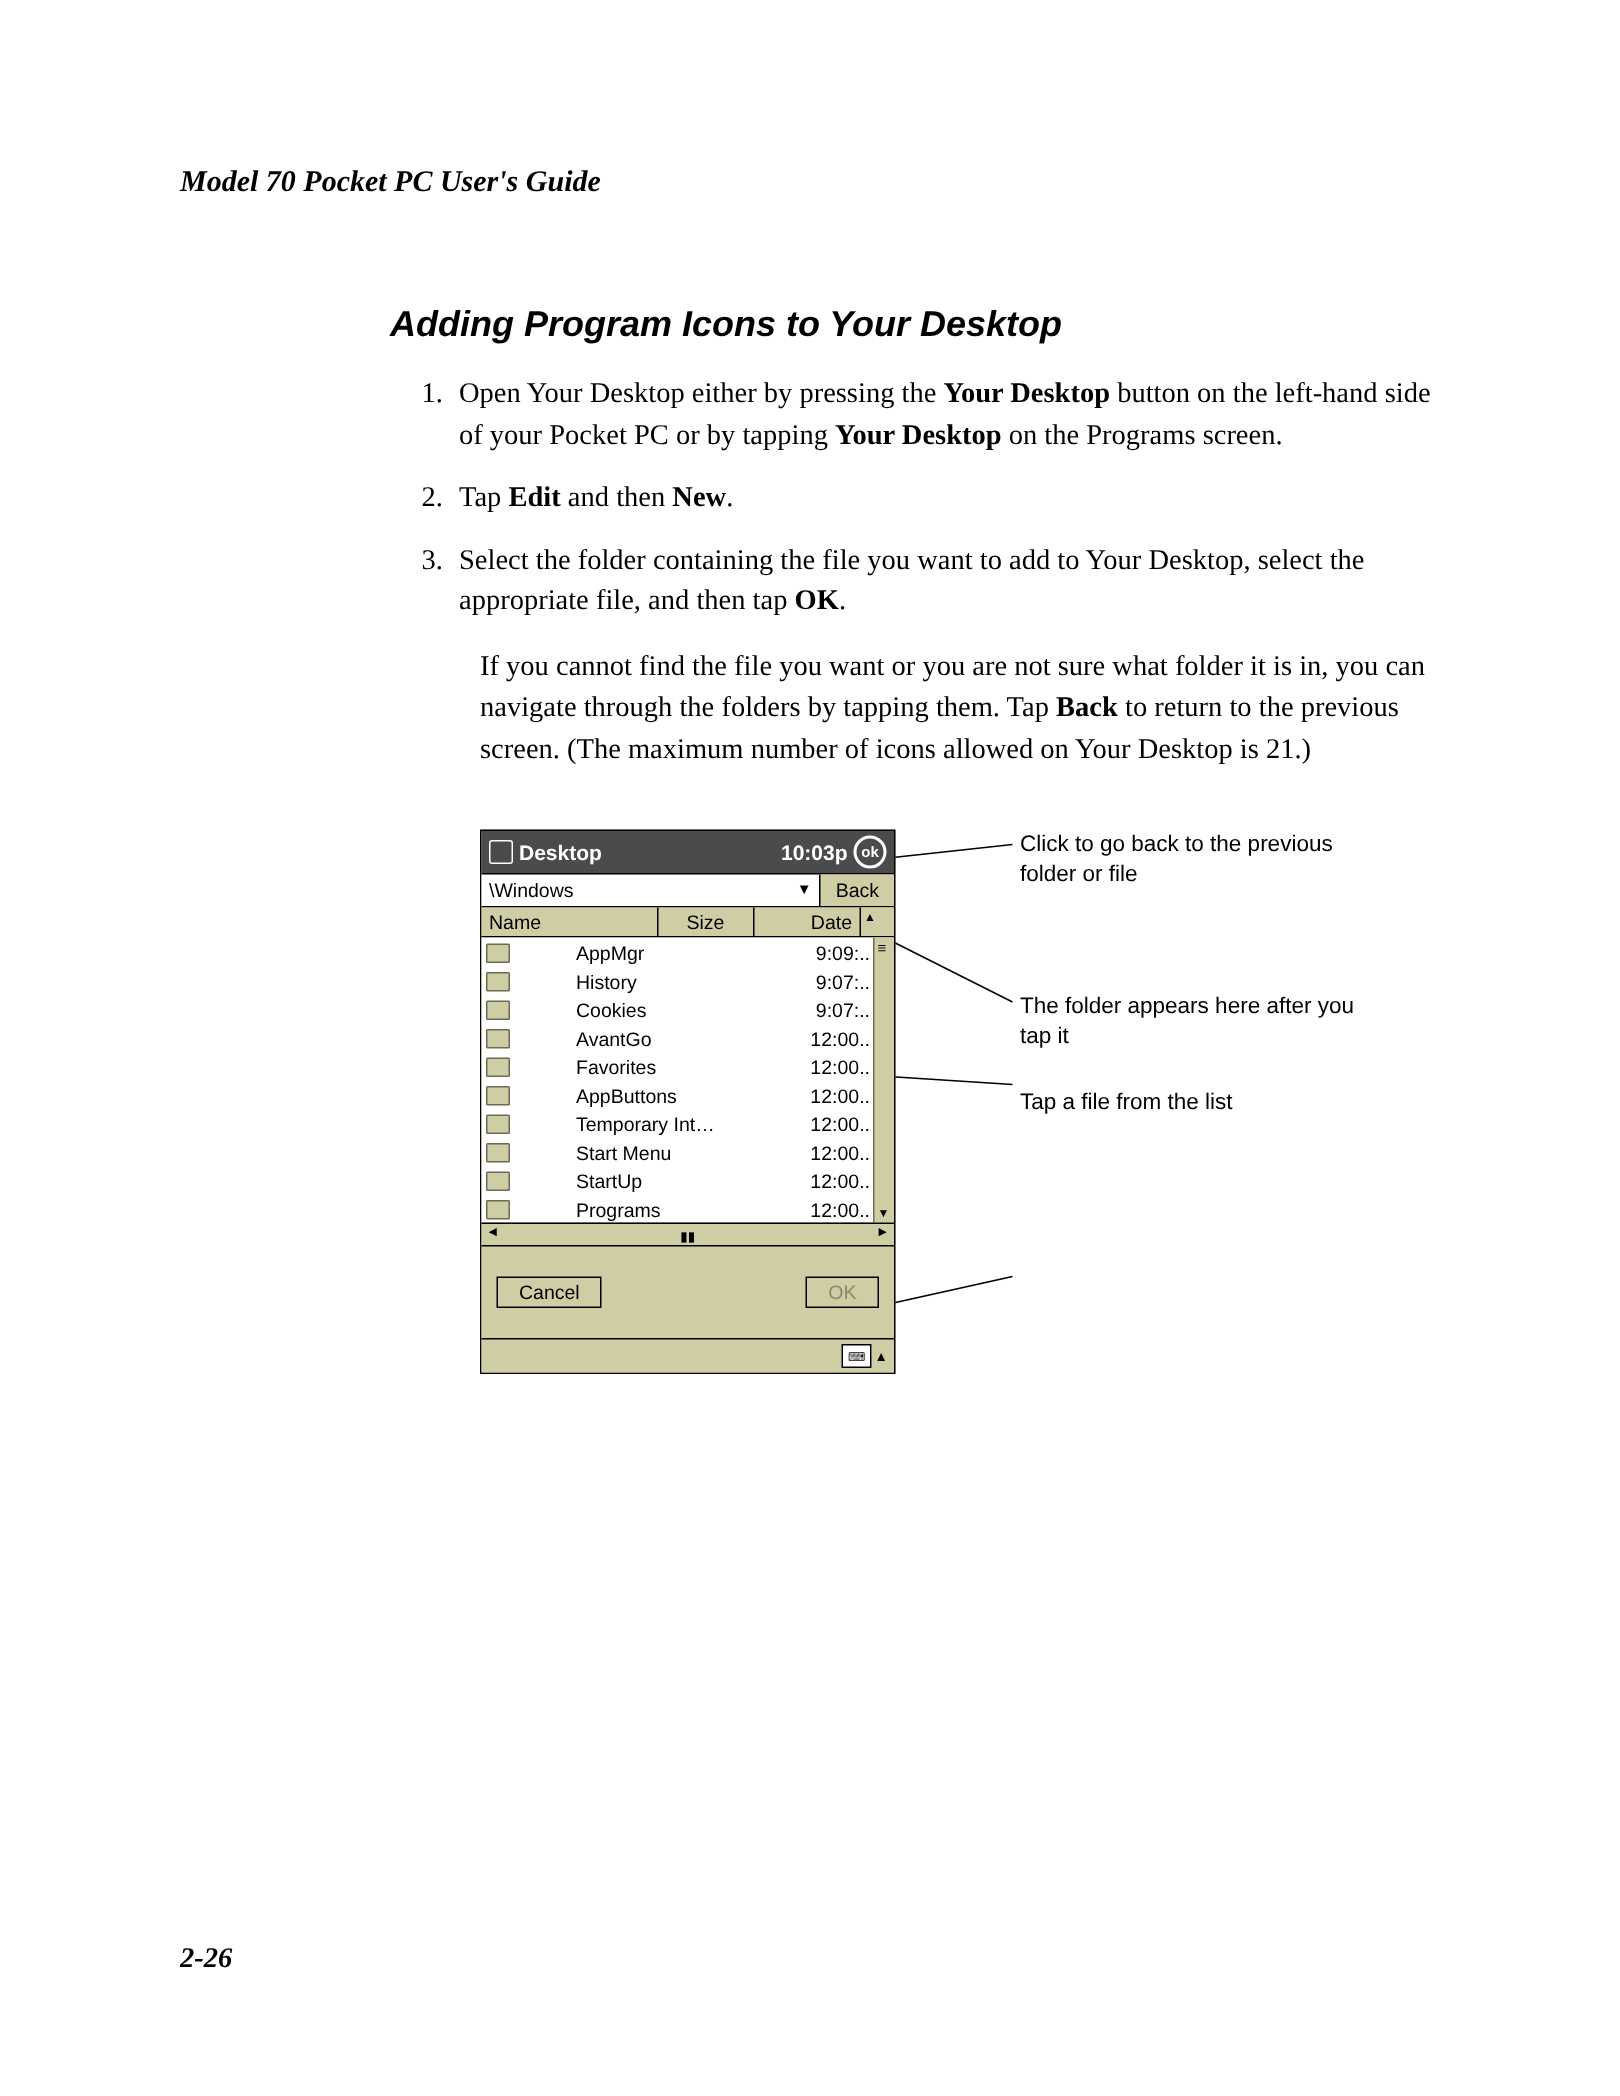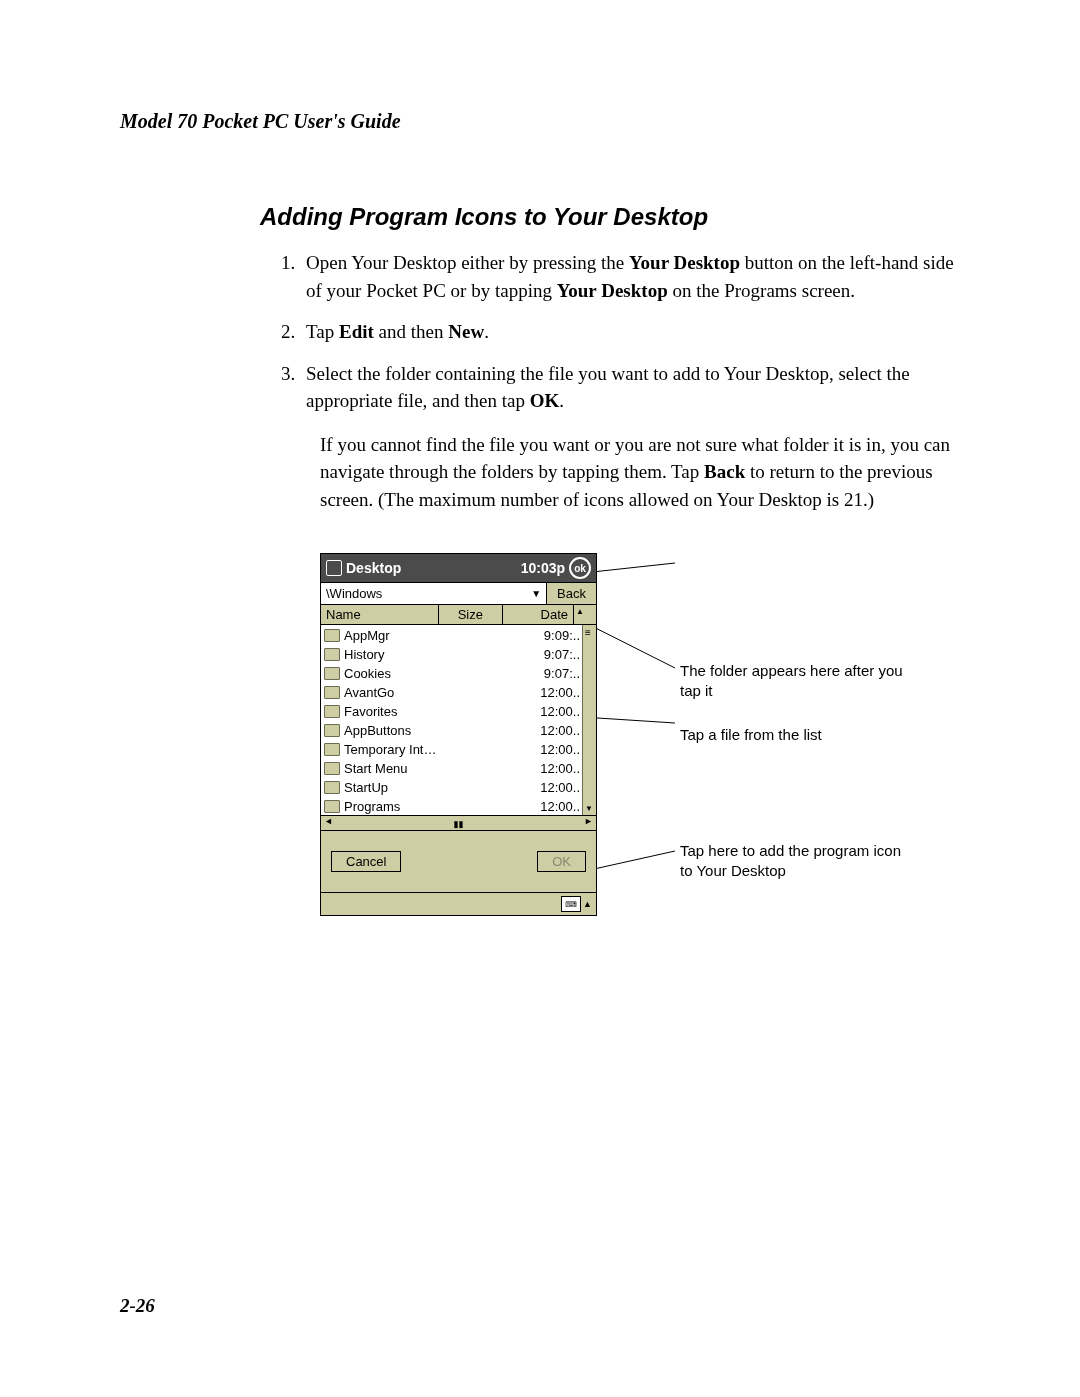--- a/index.html
+++ b/index.html
@@ -119,20 +119,21 @@
     height: 190px;
     overflow: hidden;
     position: relative;
   }
   .filelist-inner { padding: 1px 0 0 3px; }
   .file-row {
     display: flex;
     align-items: center;
     font-size: 13px;
     height: 19px;
+    gap: 40px;
   }
   .folder-ico {
     width: 14px; height: 11px;
     background: #cfcda3;
     border: 1px solid #6b6a52;
     border-radius: 1px;
     margin-right: 4px;
     flex-shrink: 0;
   }
   .file-row .name { flex: 1.6; white-space: nowrap; overflow: hidden; text-overflow: ellipsis; }
@@ -315,19 +316,19 @@
       <div class="btnrow">
         <button class="win-btn">Cancel</button>
         <button class="win-btn grey">OK</button>
       </div>
       <div class="sip">
         <span class="kbd">⌨</span>
         <span class="up">▲</span>
       </div>
     </div>
 
+    <div class="callout" style="left:360px; top:0;">Click to go back to the previous folder or file</div>
     <div class="callout" style="left:360px; top:108px;">The folder appears here after you tap it</div>
     <div class="callout" style="left:360px; top:172px;">Tap a file from the list</div>
-    <div class="callout" style="left:360px; top:288px;">Tap here to add the program icon to Your Desktop</div>
   </div>
 </div>
 
 <div class="page-num">2-26</div>
 
 </body></html>

